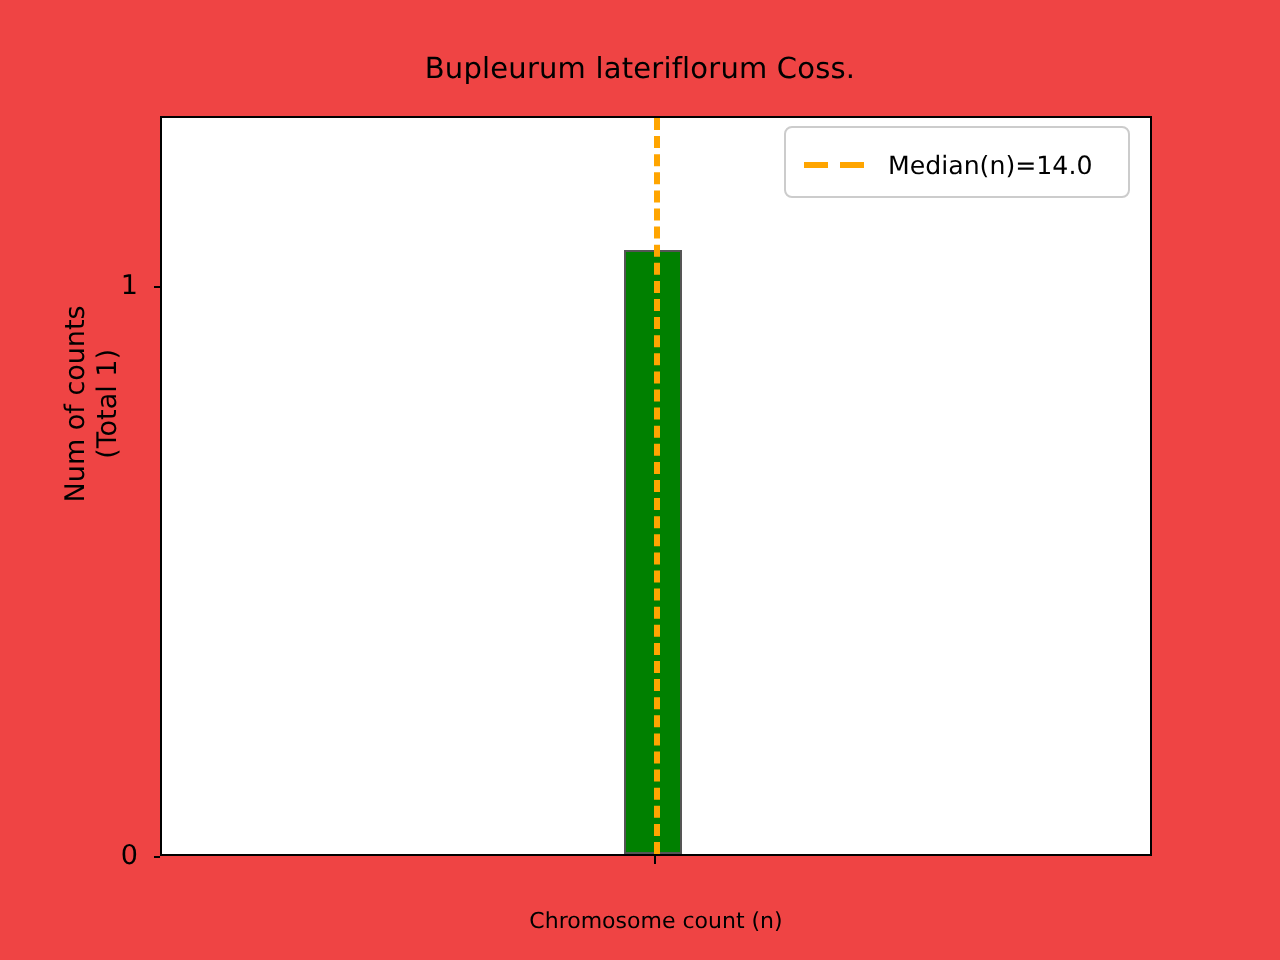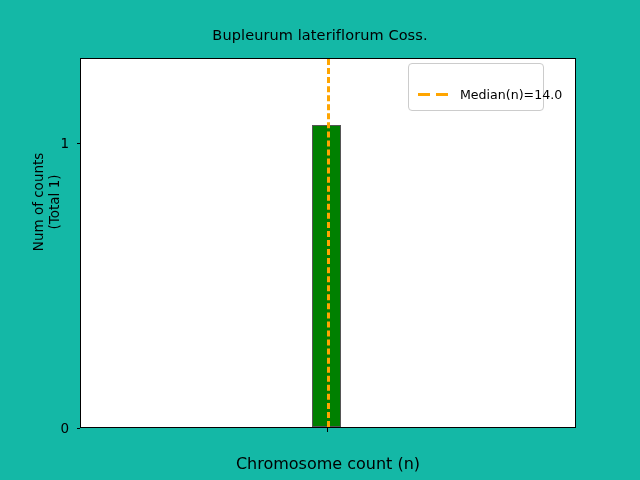--- a/index.html
+++ b/index.html
@@ -4,21 +4,21 @@
 <style>
   html, body {
     margin: 0;
     padding: 0;
     background: #ffffff;
   }
   #figure {
     position: relative;
     width: 640px;
     height: 480px;
-    background: #14b8a6;
+    background: #ef4444;
     font-family: "DejaVu Sans", sans-serif;
     overflow: hidden;
   }
 
   
   #chart-title {
     position: absolute;
     left: 0;
     top: 27px;
     width: 640px;
@@ -103,35 +103,35 @@
     text-align: center;
     font-size: 13.5px;
     color: #000000;
   }
   #xlabel {
     position: absolute;
     left: 80px;
     top: 454px;
     width: 496px;
     text-align: center;
-    font-size: 16px;
+    font-size: 11px;
     color: #000000;
   }
 
   
   #legend {
     position: absolute;
-    left: 408px;
+    left: 392px;
     top: 63px;
-    width: 136px;
+    width: 173px;
     box-sizing: border-box;
     border: 1px solid #cccccc;
     border-radius: 4px;
     background: #ffffff;
-    padding: 22px 8px 7px 8px;
+    padding: 10px 8px 7px 8px;
   }
   #legend .legend-row {
     display: flex;
     align-items: flex-start;
   }
   #legend .legend-sample {
     width: 34px;
     min-width: 34px;
     height: 17px;
     position: relative;

